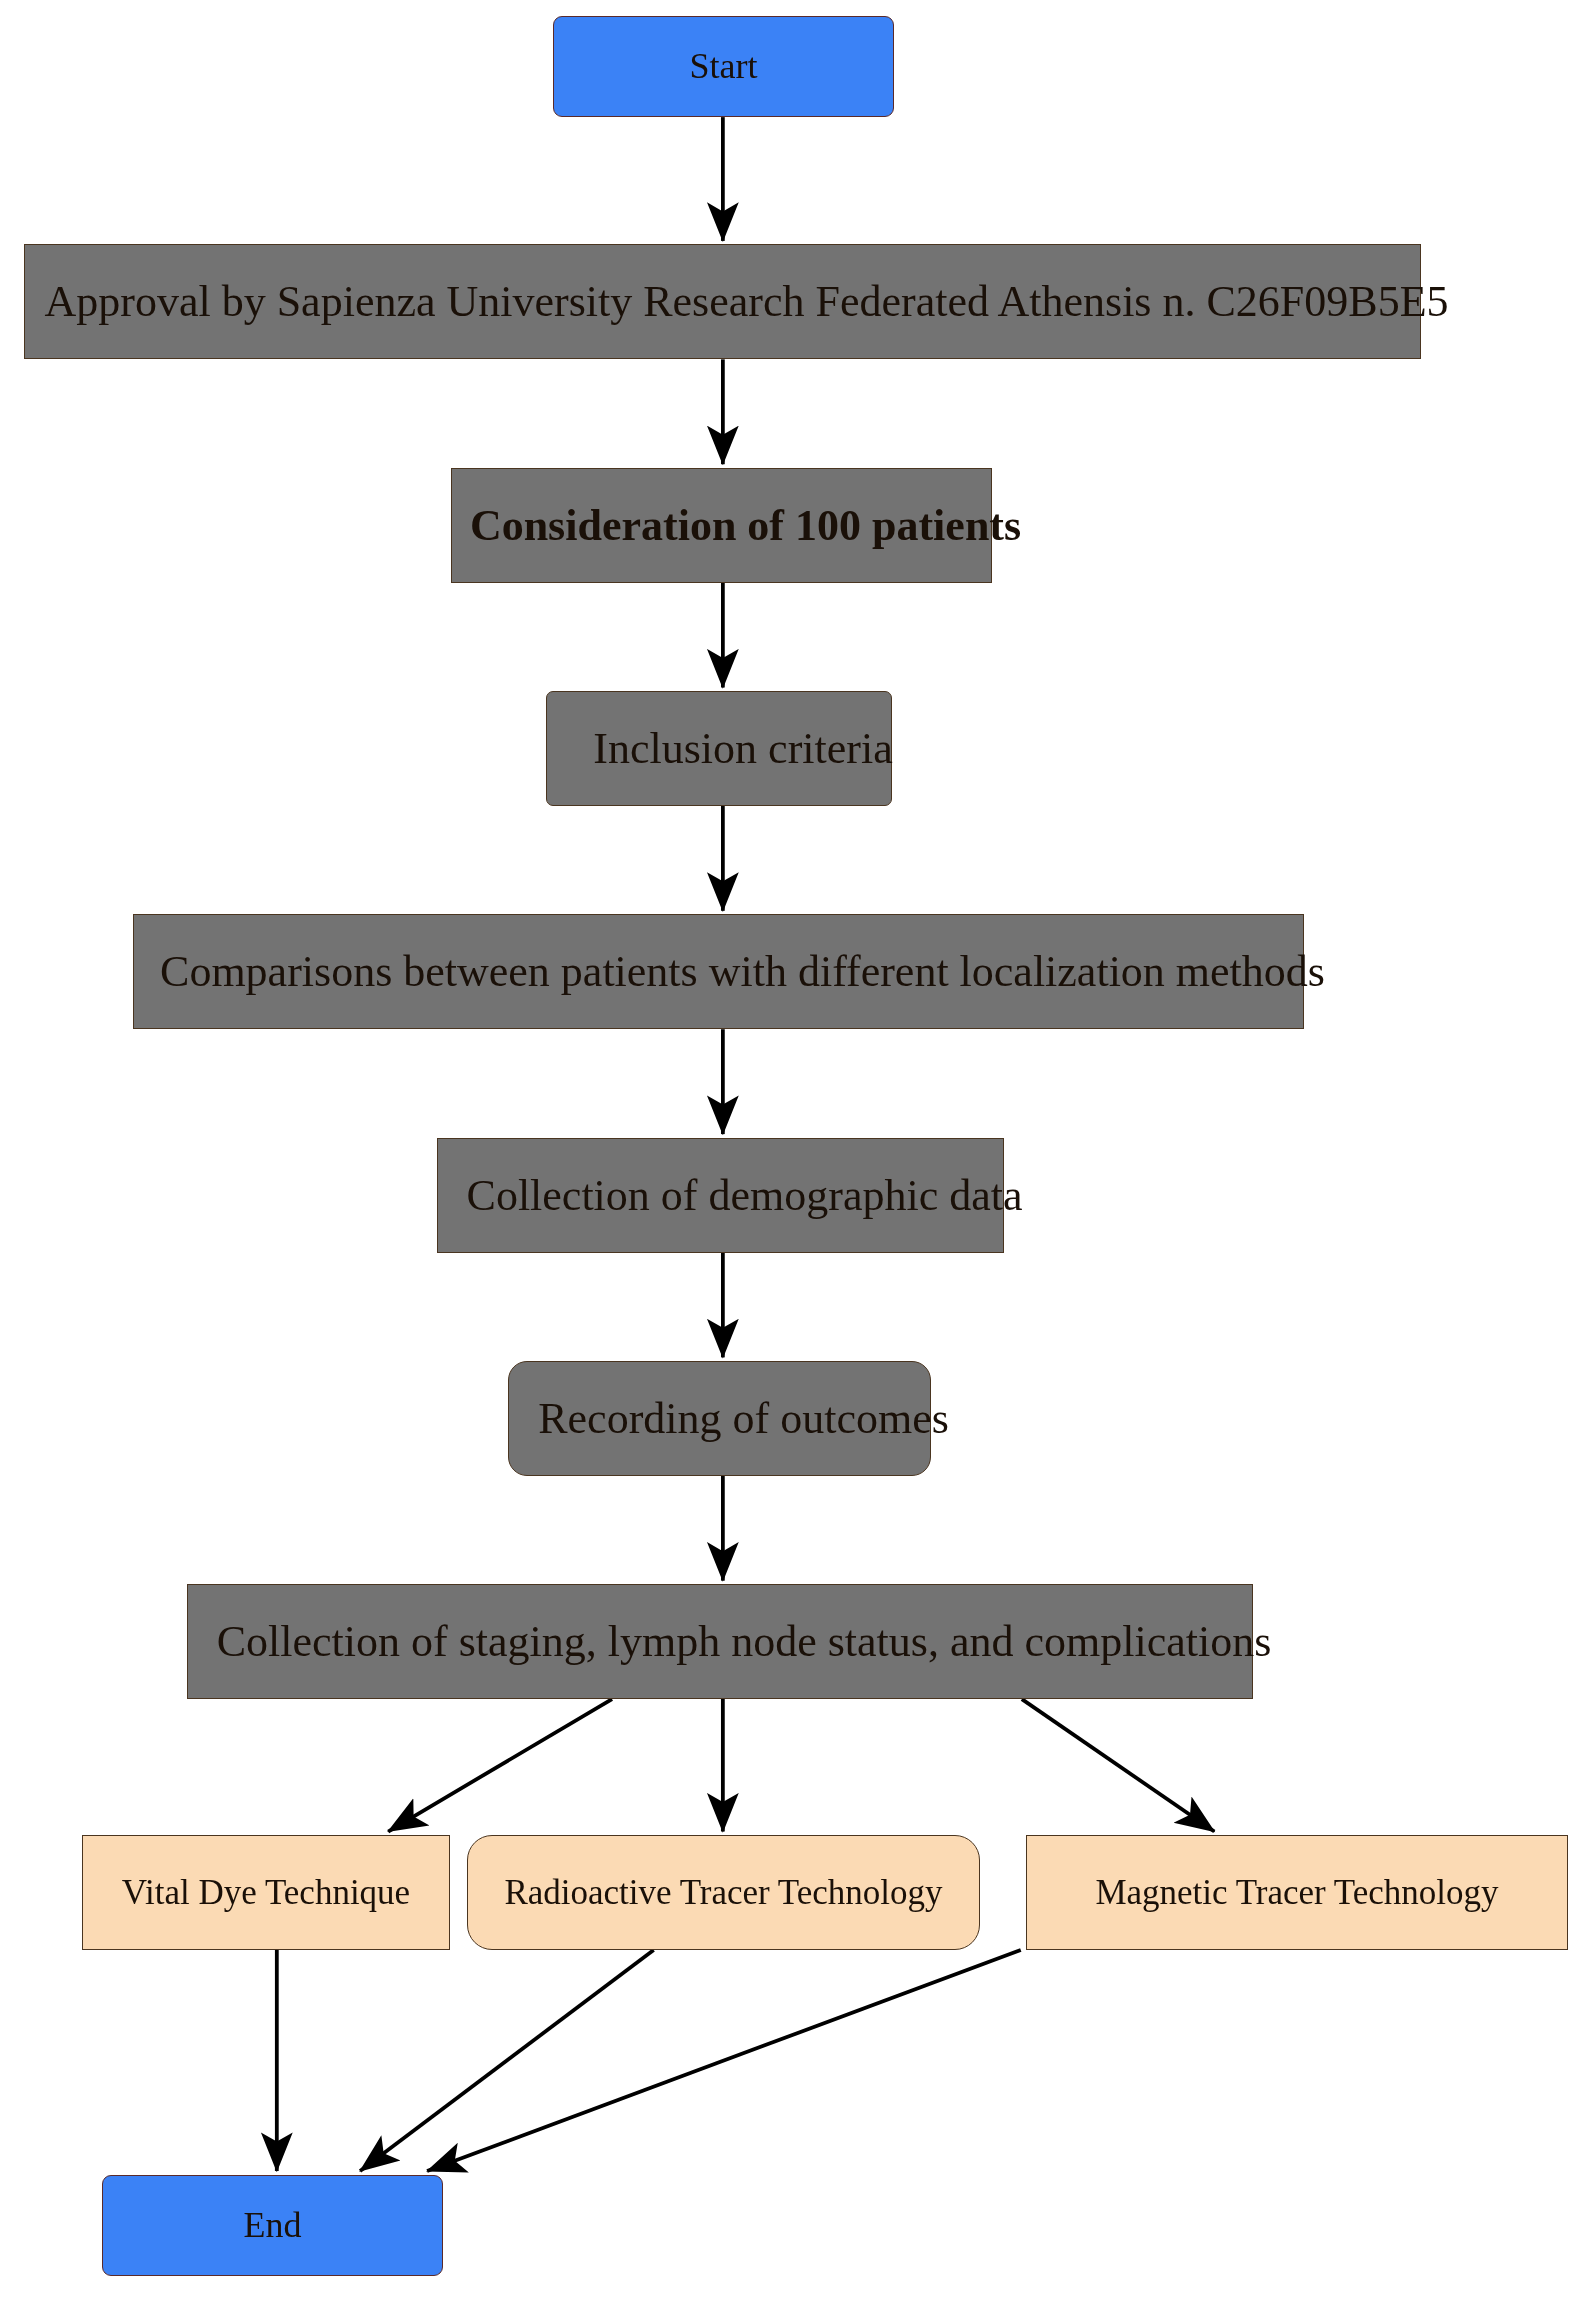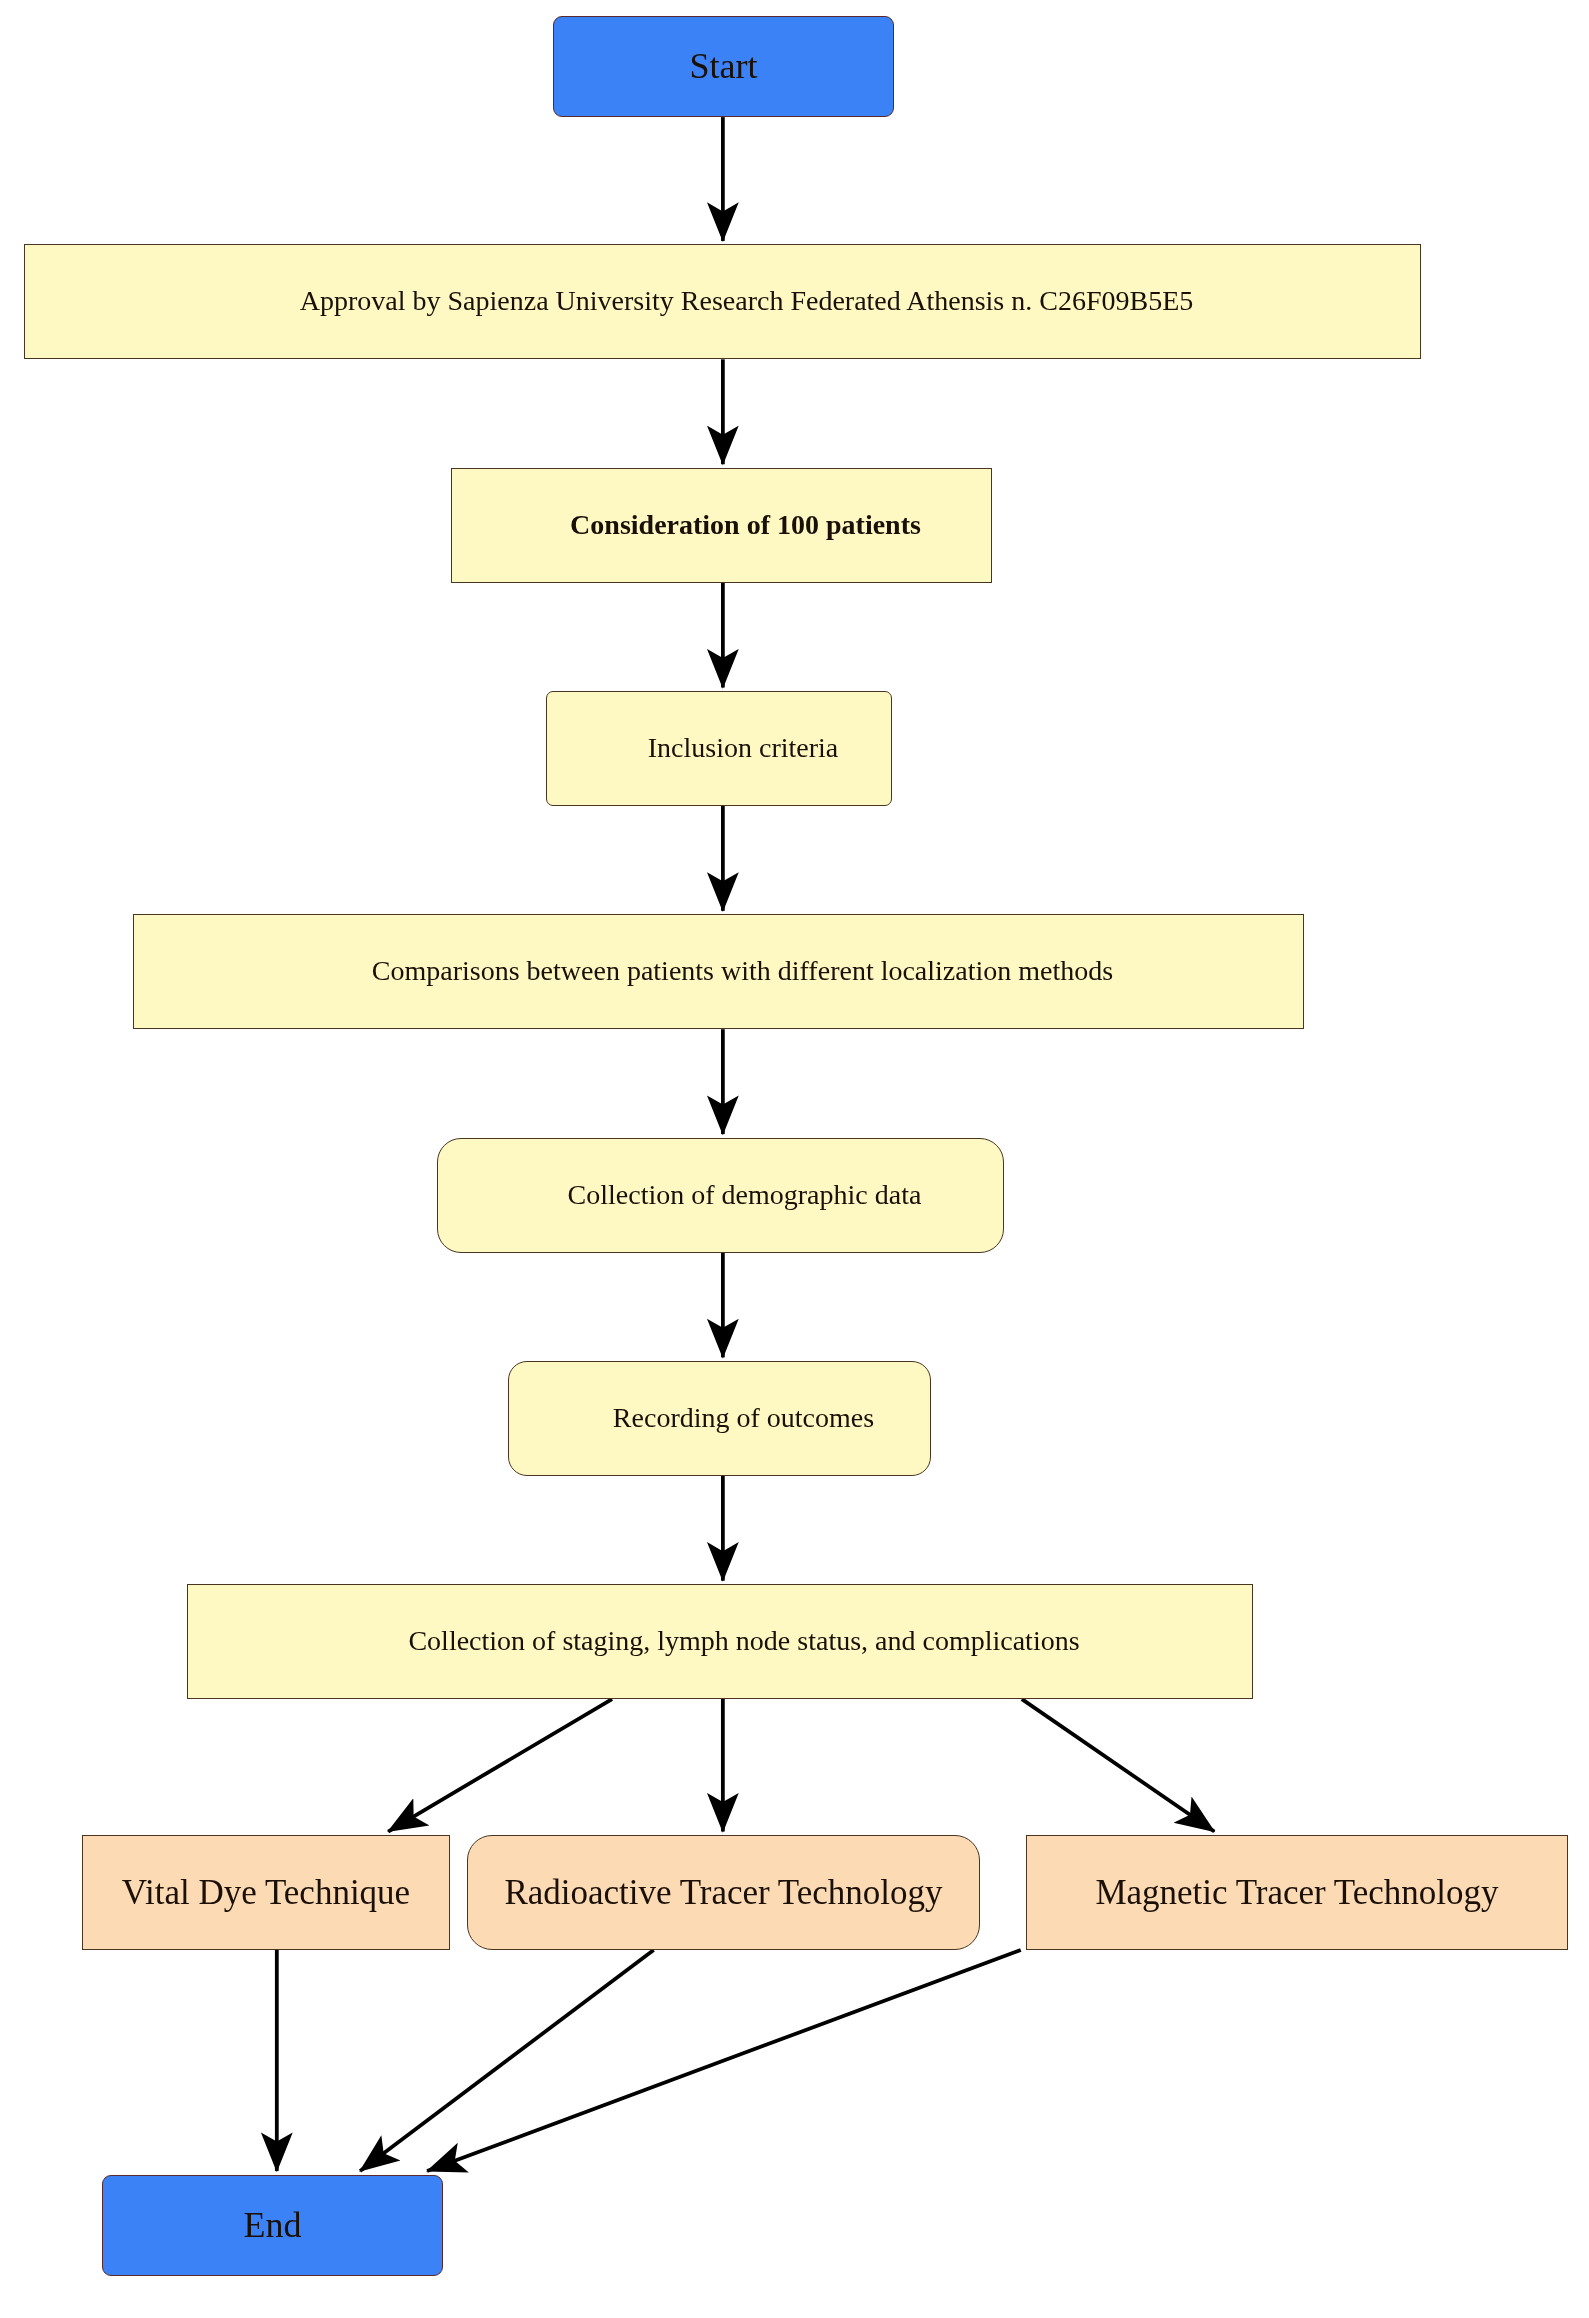--- a/index.html
+++ b/index.html
@@ -31,23 +31,23 @@
     display: flex;
     align-items: center;
     justify-content: center;
     text-align: center;
     color: #1a1008;
     line-height: 1.08;
     white-space: nowrap;
     z-index: 2;
   }
   .node-process {
-    background: #fef9c3;
+    background: #737373;
     border: 1.6px solid #4a3520;
-    font-size: 28px;
+    font-size: 44px;
     padding-left: 48px;
   }
   .node-terminal {
     background: #3b82f6;
     border: 1.6px solid #5a2a2a;
     border-radius: 9px;
     font-size: 36px;
   }
   .node-branch {
     background: #FBDAB4;
@@ -89,21 +89,21 @@
   <div class="node node-terminal" style="left:553px; top:16px; width:341px; height:101px;">Start</div>
 
   <div class="node node-process" style="left:24px; top:244px; width:1397px; height:115px;">Approval by Sapienza University Research Federated Athensis n.  C26F09B5E5</div>
 
   <div class="node node-process" style="left:451px; top:468px; width:541px; height:115px;font-weight:bold;">Consideration of 100 patients</div>
 
   <div class="node node-process" style="left:546px; top:691px; width:346px; height:115px;border-radius:7px;">Inclusion criteria</div>
 
   <div class="node node-process" style="left:133px; top:914px; width:1171px; height:115px;">Comparisons between patients with different localization methods</div>
 
-  <div class="node node-process" style="left:437px; top:1138px; width:567px; height:115px;border-radius:24px;">Collection of demographic data</div>
+  <div class="node node-process" style="left:437px; top:1138px; width:567px; height:115px;">Collection of demographic data</div>
 
   <div class="node node-process" style="left:508px; top:1361px; width:423px; height:115px;border-radius:19px;">Recording of outcomes</div>
 
   <div class="node node-process" style="left:187px; top:1584px; width:1066px; height:115px;">Collection of staging, lymph node status, and complications</div>
 
   <div class="node node-branch" style="left:82px; top:1835px; width:368px; height:115px;">Vital Dye Technique</div>
 
   <div class="node node-branch" style="left:467px; top:1835px; width:513px; height:115px;border-radius:25px;">Radioactive Tracer Technology</div>
 
   <div class="node node-branch" style="left:1026px; top:1835px; width:542px; height:115px;">Magnetic Tracer Technology</div>

